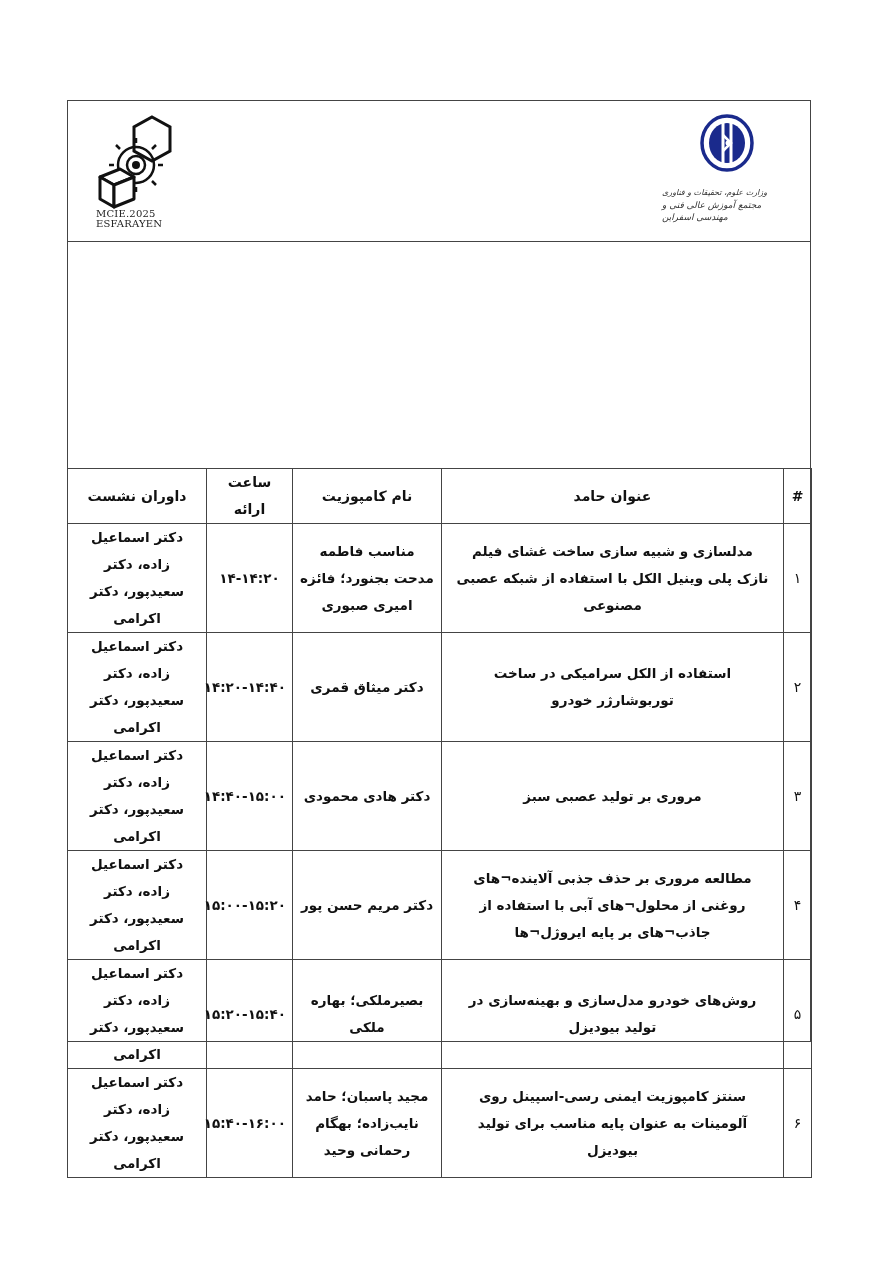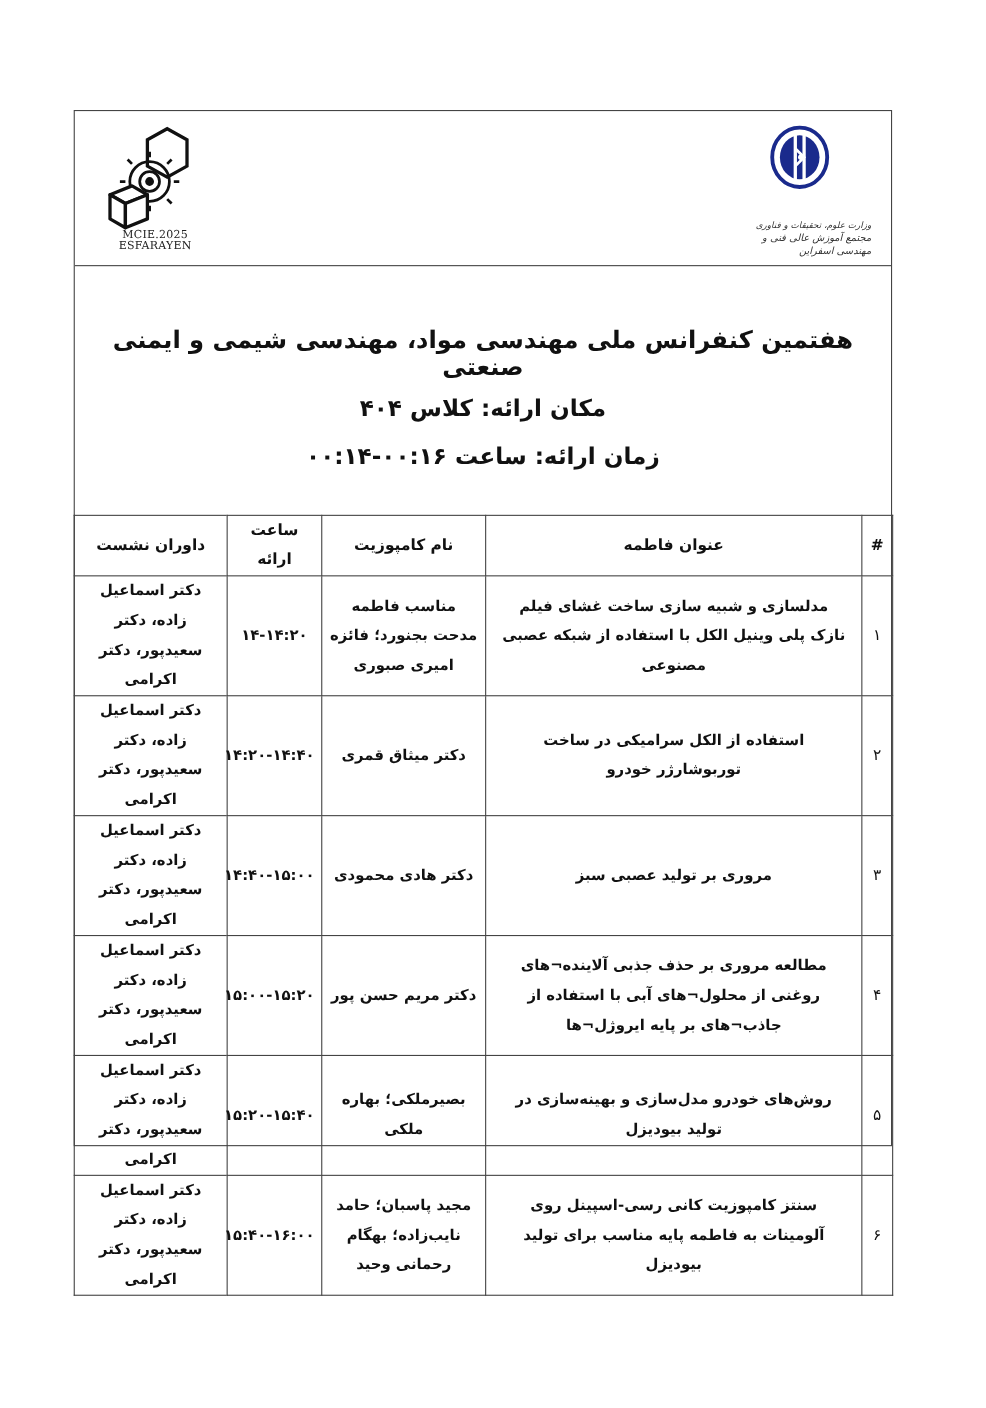--- a/index.html
+++ b/index.html
@@ -41,45 +41,44 @@
     }
     .logo-left svg { position: absolute; left: 0; top: 0; }
     .logo-left .mcie {
       position: absolute;
       left: 0;
       top: 96px;
       width: 90px;
       font-family: "DejaVu Serif", serif;
       font-size: 10px;
       line-height: 10px;
-      text-align: center;
+      text-align: left;
       color: #222;
       letter-spacing: 0.2px;
     }
     .logo-right {
       position: absolute;
       right: 18px;
       top: 12px;
       width: 130px;
       height: 120px;
     }
     .logo-right svg { position: absolute; left: 37px; top: 0; }
     .logo-right .ministry {
       position: absolute;
       right: 0;
       top: 74px;
       width: 130px;
-      text-align: right;
+      text-align: left;
       font-family: "DejaVu Serif", serif;
       font-size: 8px;
       font-style: italic;
       color: #333;
       direction: rtl;
       line-height: 12px;
-      margin-top: 12px;
     }
     .logo-right .ministry .line2 { font-size: 9px; }
 
     .title-block {
       position: absolute;
       left: 0;
       top: 140px;
       width: 742px;
       height: 227px;
       direction: rtl;
@@ -186,38 +185,33 @@
         <path d="M24,22 L32,30 L24,38" stroke="#fff" stroke-width="2.5" fill="none"></path>
         <circle cx="29" cy="30" r="2.5" fill="#fff"></circle>
       </svg>
       <div class="ministry">
         <div>وزارت علوم، تحقیقات و فناوری</div>
         <div class="line2">مجتمع آموزش عالی فنی و مهندسی اسفراین</div>
       </div>
     </div>
   </div>
 
-  <div class="title-block">
-    <div class="conf-title">هفتمین کنفرانس ملی مهندسی مواد، مهندسی شیمی و ایمنی صنعتی</div>
-    <div class="venue">مکان ارائه: کلاس ۴۰۴</div>
-    <div class="time">زمان ارائه: ساعت ۰۰:۱۶-۰۰:۱۴</div>
-  </div>
 
   <table class="schedule">
     <colgroup>
       <col class="c-num">
         <col class="c-title">
         <col class="c-authors">
         <col class="c-time">
         <col class="c-judges">
     </colgroup>
     <thead>
       <tr>
         <th>#</th>
-        <th>عنوان فاطمه</th>
+        <th>عنوان حامد</th>
         <th>نام کامپوزیت</th>
         <th>ساعت ارائه</th>
         <th>داوران نشست</th>
       </tr>
     </thead>
     <tbody>
       <tr class="r1">
         <td class="num">۱</td>
         <td class="title">مدلسازی و شبیه سازی ساخت غشای فیلم نازک پلی وینیل الکل با استفاده از شبکه عصبی مصنوعی</td>
         <td>مناسب فاطمه مدحت بجنورد؛ فائزه امیری صبوری</td>
@@ -247,21 +241,21 @@
       </tr>
       <tr class="r5">
         <td class="num">۵</td>
         <td class="title">روش‌های خودرو مدل‌سازی و بهینه‌سازی در تولید بیودیزل</td>
         <td>بصیرملکی؛ بهاره ملکی</td>
         <td>۱۵:۲۰-۱۵:۴۰</td>
         <td>دکتر اسماعیل زاده، دکتر سعیدپور، دکتر اکرامی</td>
       </tr>
       <tr class="r6">
         <td class="num">۶</td>
-        <td class="title">سنتز کامپوزیت کانی رسی-اسپینل روی آلومینات به فاطمه پایه مناسب برای تولید بیودیزل</td>
+        <td class="title">سنتز کامپوزیت ایمنی رسی-اسپینل روی آلومینات به عنوان پایه مناسب برای تولید بیودیزل</td>
         <td>مجید پاسبان؛ حامد نایب‌زاده؛ بهگام رحمانی وحید</td>
         <td>۱۵:۴۰-۱۶:۰۰</td>
         <td>دکتر اسماعیل زاده، دکتر سعیدپور، دکتر اکرامی</td>
       </tr>
     </tbody>
   </table>
 
 </div>
 
 </body></html>

